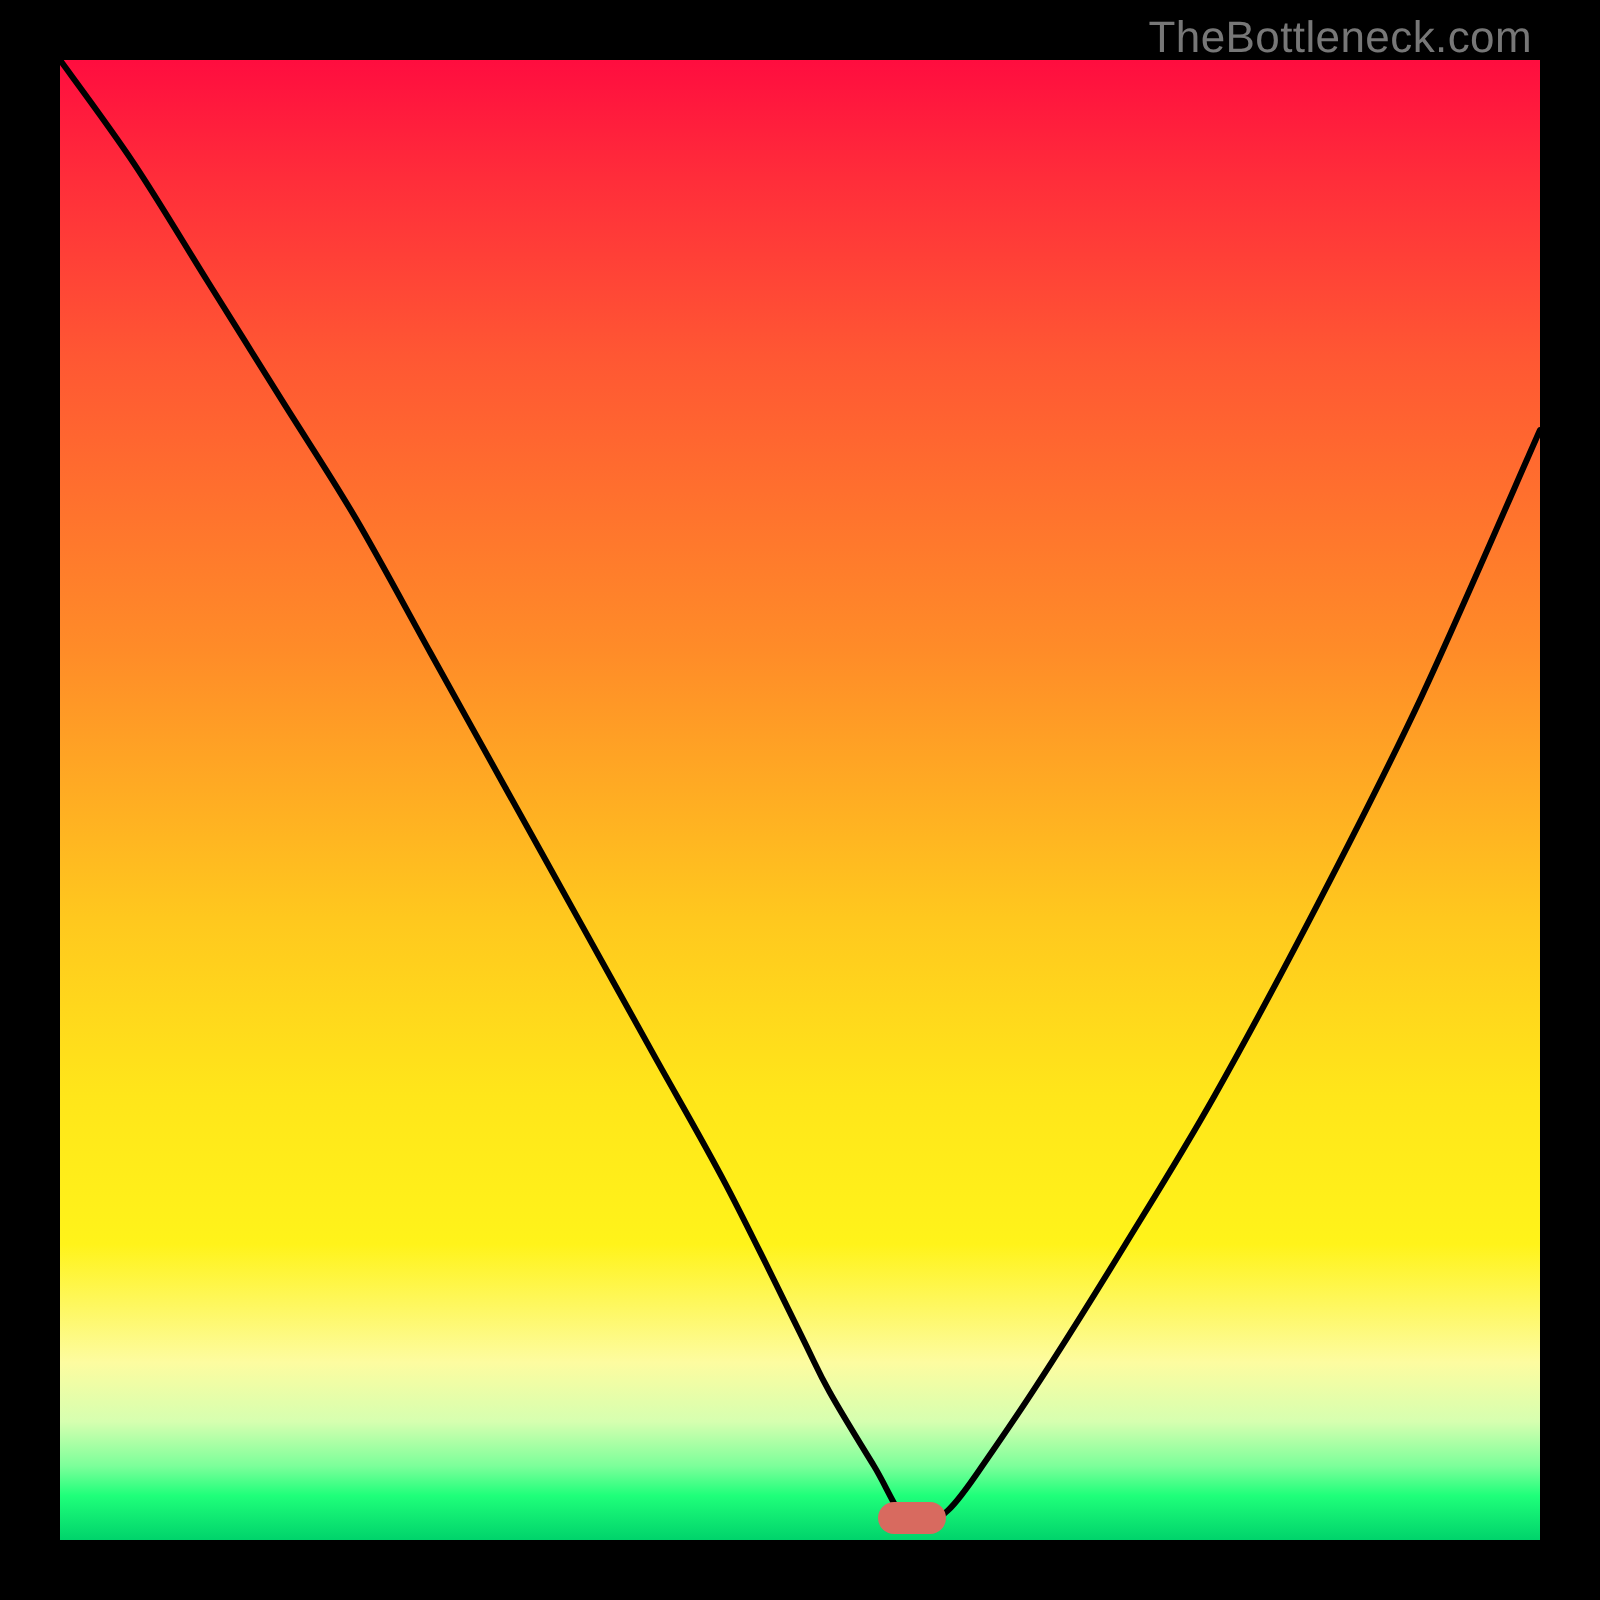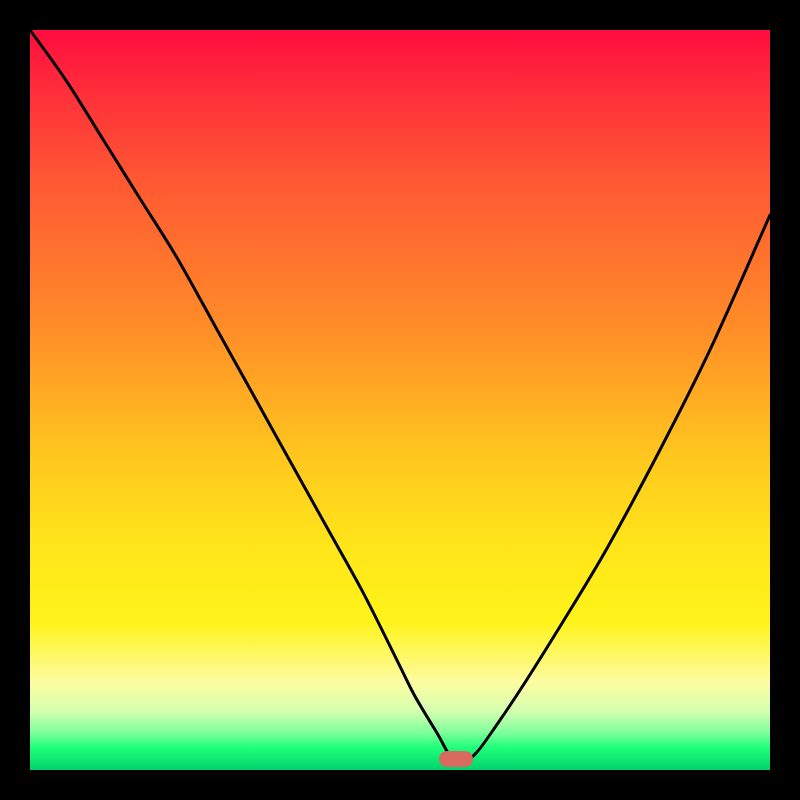--- a/index.html
+++ b/index.html
@@ -65,20 +65,21 @@
     border-radius: 8px;
     background: #d86a5f;
     
   }
 </style>
 </head>
 <body>
 
 <div class="frame">
 
+  <div class="attribution">TheBottleneck.com</div>
 
   <div class="plot-area">
     <div class="gradient-bg"></div>
 
     <svg class="curve" viewBox="0 0 740 740" preserveAspectRatio="none">
       <path fill="none" stroke="#000" stroke-width="3" stroke-linecap="round" d="M 0.0 0.0 C 6.2 8.6, 24.7 33.3, 37.0 51.8 C 49.3 70.3, 61.7 91.3, 74.0 111.0 C 86.3 130.7, 98.7 150.5, 111.0 170.2 C 123.3 189.9, 135.7 208.4, 148.0 229.4 C 160.3 250.4, 172.7 273.8, 185.0 296.0 C 197.3 318.2, 209.7 340.4, 222.0 362.6 C 234.3 384.8, 246.7 407.0, 259.0 429.2 C 271.3 451.4, 283.7 473.6, 296.0 495.8 C 308.3 518.0, 320.7 539.0, 333.0 562.4 C 345.3 585.8, 361.4 619.1, 370.0 636.4 C 378.6 653.7, 378.6 654.9, 384.8 666.0 C 391.0 677.1, 400.2 691.9, 407.0 703.0 C 413.8 714.1, 419.3 728.9, 425.5 732.6 C 431.7 736.3, 437.2 731.4, 444.0 725.2 C 450.8 719.0, 457.6 707.9, 466.2 695.6 C 474.8 683.3, 484.7 668.5, 495.8 651.2 C 506.9 633.9, 519.2 614.2, 532.8 592.0 C 546.4 569.8, 561.2 546.4, 577.2 518.0 C 593.2 489.6, 611.7 455.1, 629.0 421.8 C 646.3 388.5, 662.3 357.7, 680.8 318.2 C 699.3 278.7, 730.1 207.2, 740.0 185.0"></path>
     </svg>
 
     <div class="marker" style="left: 408.5px; top: 720.9px;"></div>
   </div>

